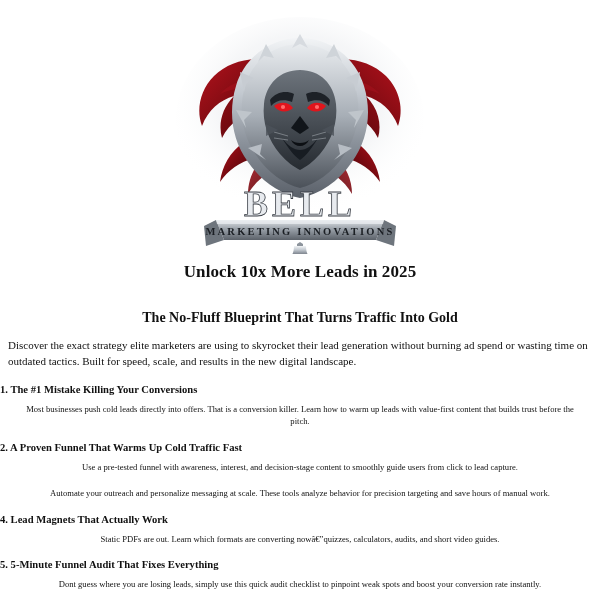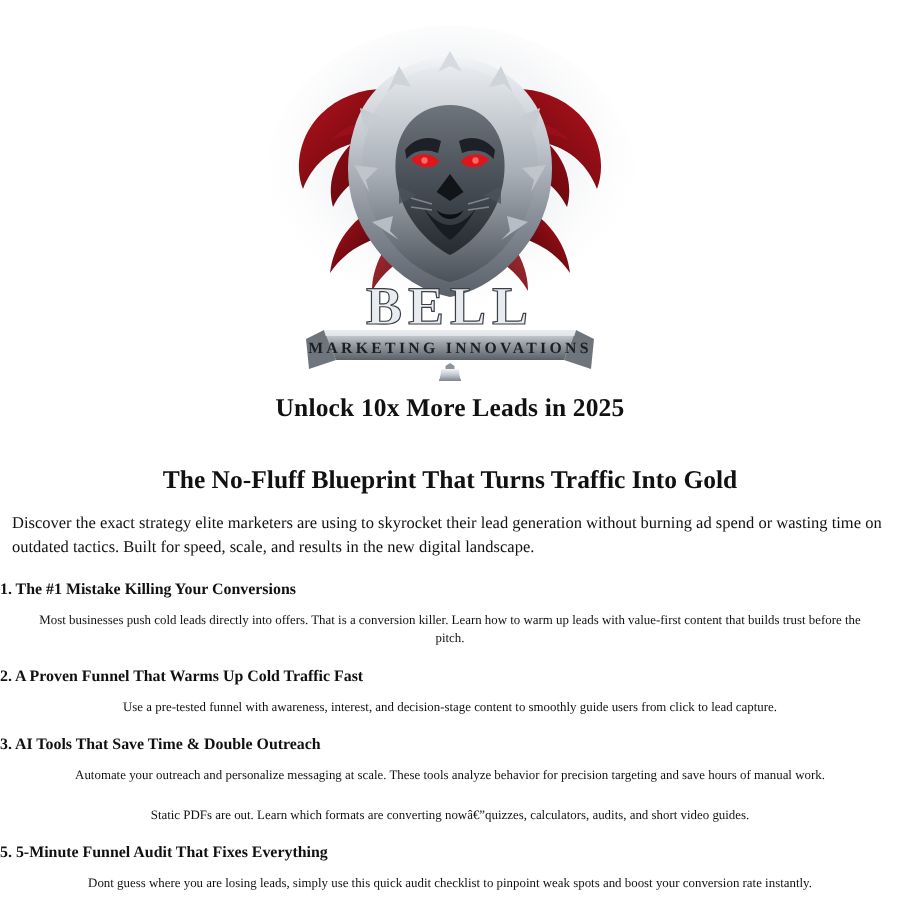--- a/index.html
+++ b/index.html
@@ -32,21 +32,21 @@
 
   
   .headline {
     font-size: 17px;
     font-weight: bold;
     text-align: center;
     margin: 2px 0 28px 0;
     letter-spacing: 0.1px;
   }
   .subhead {
-    font-size: 17px;
+    font-size: 14px;
     font-weight: bold;
     margin: 0 0 12px 0;
   }
   .intro {
     font-size: 11px;
     line-height: 1.45;
     width: 592px;
     margin: 0 auto 14px auto;
     padding: 0 4px;
   }
@@ -208,25 +208,25 @@
     <h3 class="sec-title">1. The #1 Mistake Killing Your Conversions</h3>
     <p class="sec-body">Most businesses push cold leads directly into offers. That is a conversion killer. Learn how to warm up leads with value-first content that builds trust before the pitch.</p>
   </div>
 
   <div class="section">
     <h3 class="sec-title">2. A Proven Funnel That Warms Up Cold Traffic Fast</h3>
     <p class="sec-body">Use a pre-tested funnel with awareness, interest, and decision-stage content to smoothly guide users from click to lead capture.</p>
   </div>
 
   <div class="section">
-    <h3 class="sec-title">3. AI Tools That Save Time &amp; Double Outreach</h3>
     <p class="sec-body">Automate your outreach and personalize messaging at scale. These tools analyze behavior for precision targeting and save hours of manual work.</p>
   </div>
 
   <div class="section">
+    <h3 class="sec-title">4. Lead Magnets That Actually Work</h3>
     <p class="sec-body">Static PDFs are out. Learn which formats are converting nowâ€”quizzes, calculators, audits, and short video guides.</p>
   </div>
 
   <div class="section">
     <h3 class="sec-title">5. 5-Minute Funnel Audit That Fixes Everything</h3>
     <p class="sec-body">Dont guess where you are losing leads, simply use this quick audit checklist to pinpoint weak spots and boost your conversion rate instantly.</p>
   </div>
 
   <p class="scarcity">Only available to the first 100 downloads. Dont miss your 2025 advantage.</p>
 

